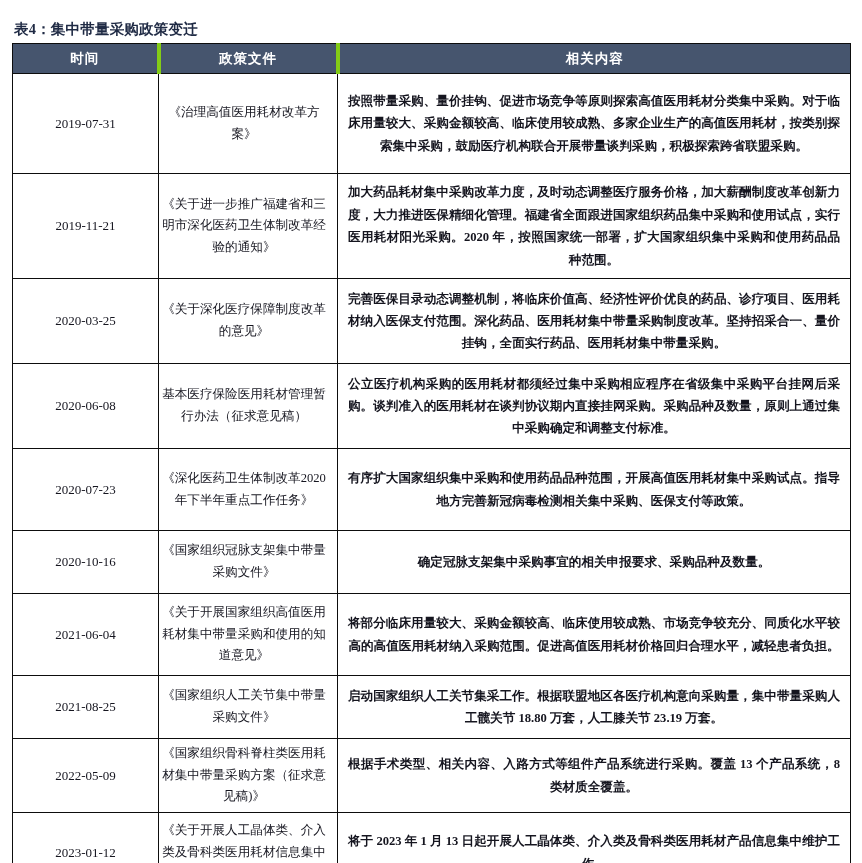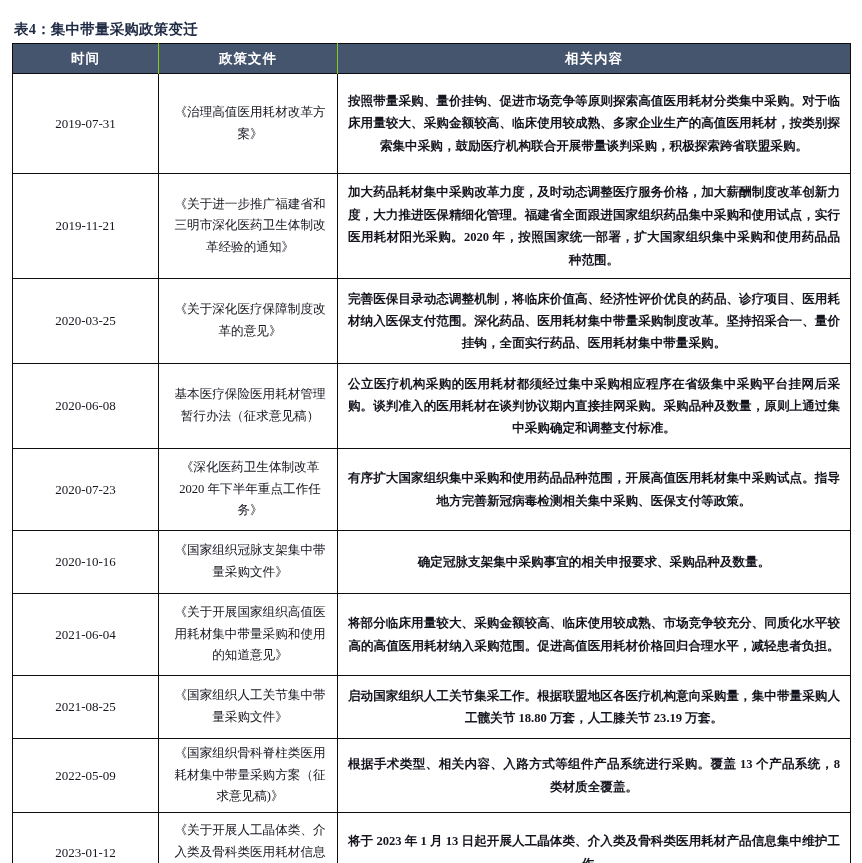--- a/index.html
+++ b/index.html
@@ -41,21 +41,21 @@
   table.policy-table col.c-detail { width: 513px; }
 
   thead th {
     background: #46556e;
     color: #ffffff;
     font-weight: bold;
     font-size: 13.5px;
     height: 27px;
     text-align: center;
     vertical-align: middle;
-    border-right: 1px solid #84cc16;
+    border-right: 4px solid #84cc16;
     letter-spacing: 1px;
   }
   thead th:last-child { border-right: none; }
 
   tbody td {
     border-top: 1px solid #0d0d0d;
     border-right: 1px solid #0d0d0d;
     vertical-align: middle;
     padding: 4px 6px;
     box-sizing: border-box;
@@ -67,21 +67,21 @@
     font-size: 13px;
     color: #15151f;
     font-family: "Liberation Serif", "DejaVu Serif", serif;
     white-space: nowrap;
   }
   td.doc-cell {
     text-align: center;
     font-size: 12.6px;
     line-height: 1.72;
     color: #15151f;
-    padding-left: 12px;
+    padding-left: 0;
     padding-right: 8px;
   }
   td.detail-cell {
     text-align: center;
     font-size: 12.6px;
     line-height: 1.78;
     color: #15151f;
     padding-left: 10px;
     padding-right: 10px;
     text-align: justify;

